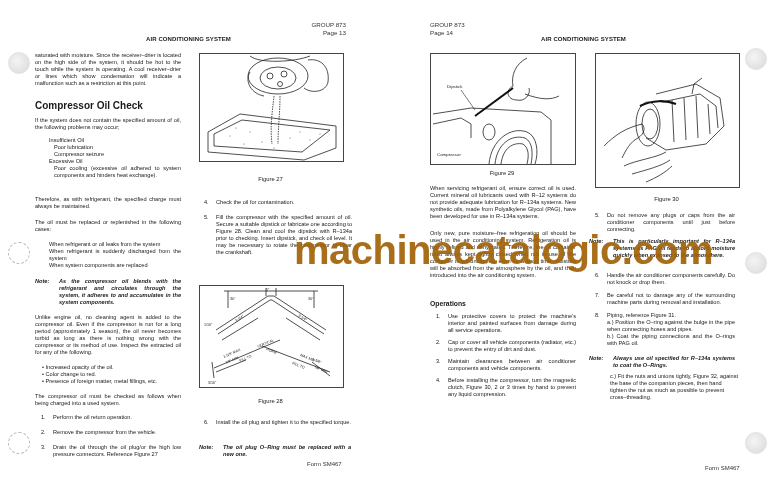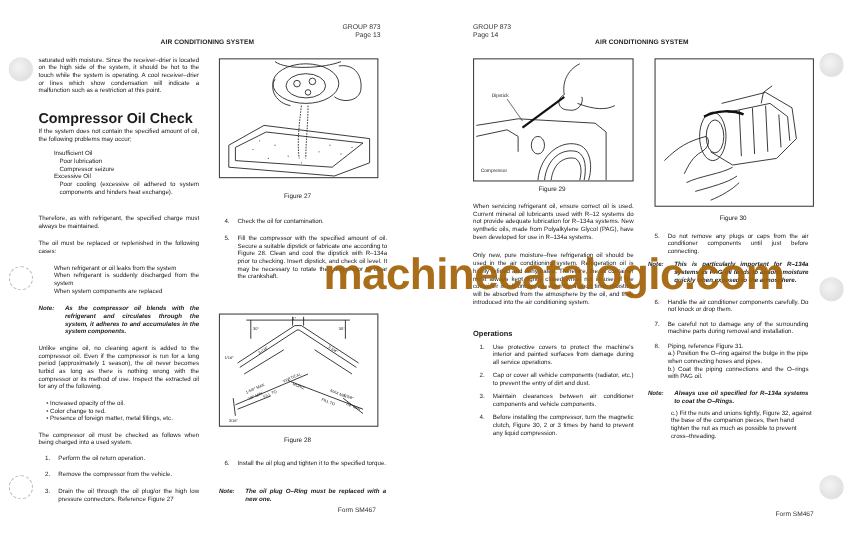--- a/index.html
+++ b/index.html
@@ -4,21 +4,21 @@
 <style>
   html,body{margin:0;padding:0;background:#fff;}
   body{width:768px;height:497px;position:relative;overflow:hidden;font-family:"Liberation Sans",sans-serif;color:#1a1a1a;}
   .page{position:absolute;top:0;height:497px;width:384px;}
   #p13{left:0;}
   #p14{left:384px;}
   .hdr{position:absolute;font-size:6.2px;line-height:8px;color:#333;}
   .title{position:absolute;font-size:6px;font-weight:bold;letter-spacing:0.1px;}
   .txt{position:absolute;font-size:5.6px;line-height:7px;text-align:justify;}
   .txt p{margin:0;}
-  .h2{position:absolute;font-size:13px;font-weight:bold;}
+  .h2{position:absolute;font-size:10px;font-weight:bold;}
   .note{position:absolute;font-size:5.6px;line-height:7px;font-weight:bold;font-style:italic;}
   .note .lbl{position:absolute;left:0;top:0;}
   .note .body{margin-left:24px;text-align:justify;}
   .fig{position:absolute;border:1px solid #444;background:#fff;overflow:hidden;}
   .cap{position:absolute;font-size:5.8px;text-align:center;}
   .form{position:absolute;font-size:6px;color:#333;}
   .hole{position:absolute;width:20px;height:20px;border-radius:50%;background:radial-gradient(circle at 40% 40%,#f4f4f4,#d9d9d9);border:1px solid #e2e2e2;}
   .hole.ring{background:none;border:1px dashed #bbb;}
   .indent{padding-left:14px;}
   .num{display:flex;}

